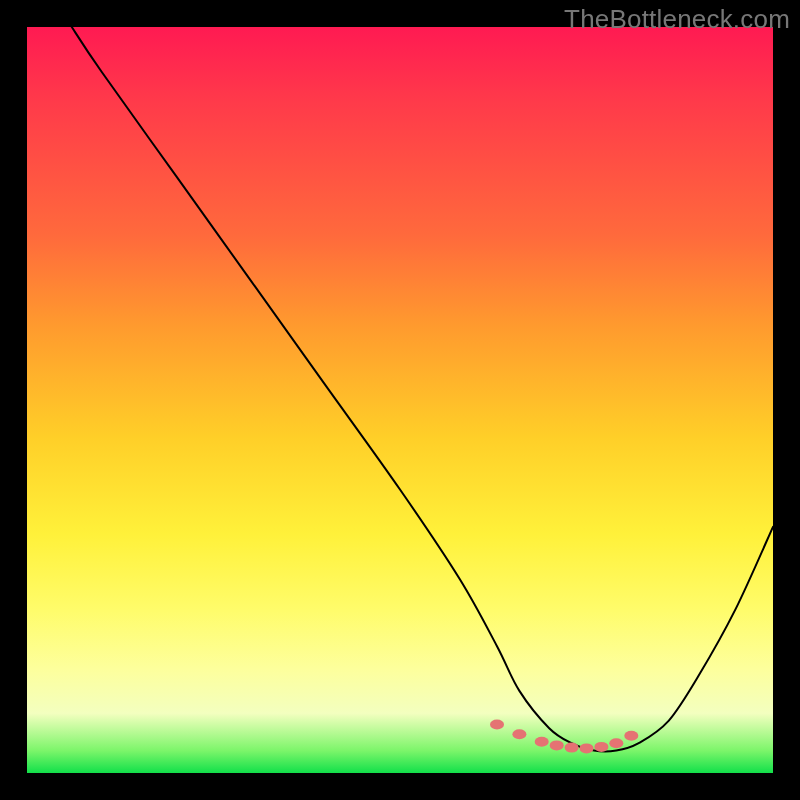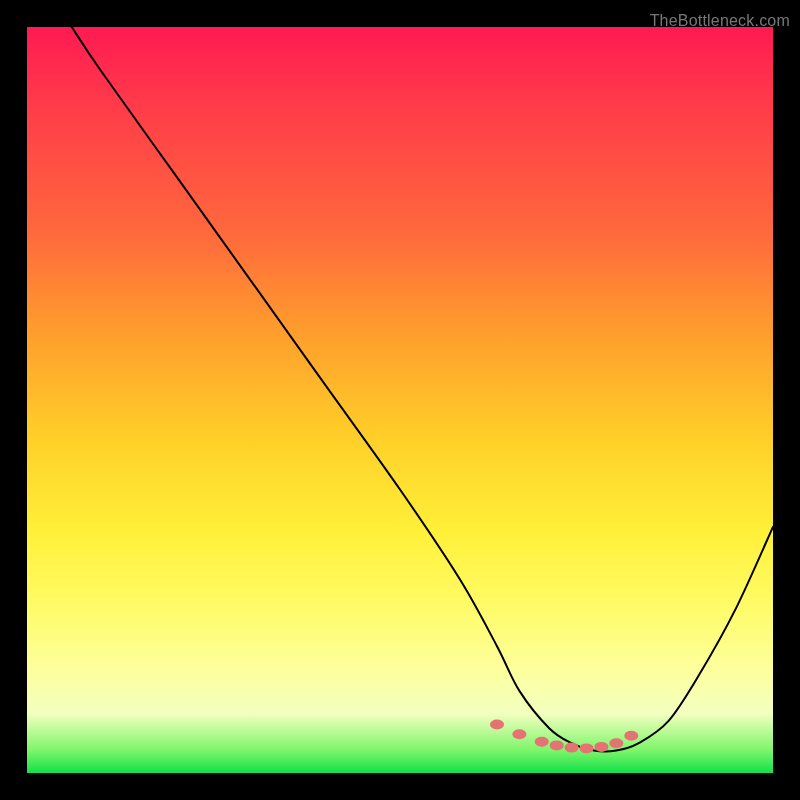--- a/index.html
+++ b/index.html
@@ -37,25 +37,24 @@
       #f3ffbf 92%,
       #7cf56a 97%,
       #12e04a 100%
     );
   }
   .watermark {
     position: absolute;
     top: 4px;
     right: 10px;
     color: #777;
-    font-size: 16px;
+    font-size: 26px;
     font-weight: 500;
     letter-spacing: 0.2px;
     user-select: none;
-    margin-top: 8px;
   }
   svg.curve {
     position: absolute;
     left: 0;
     top: 0;
     width: 746px;
     height: 746px;
     overflow: visible;
   }
   .curve-path {

